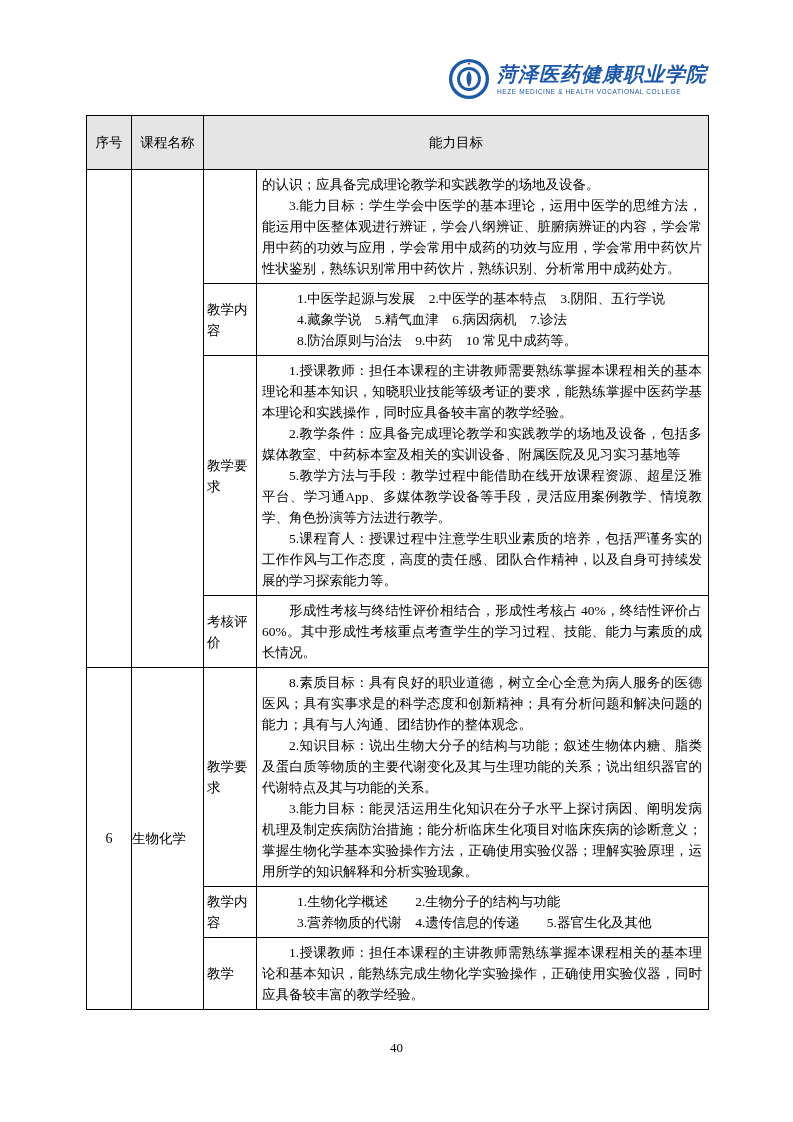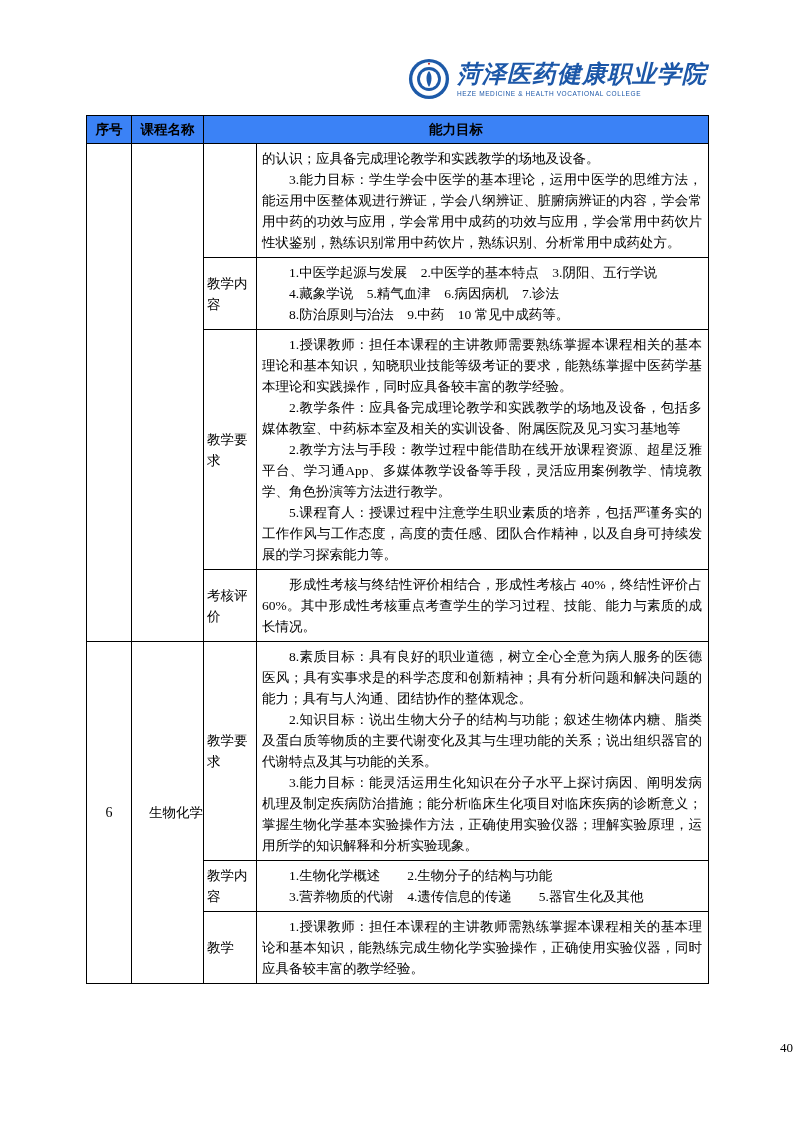--- a/index.html
+++ b/index.html
@@ -13,67 +13,67 @@
     color:#000;
     overflow:hidden;
   }
   
   .logo {
     position:absolute; top:58px; right:86px;
     display:flex; align-items:center; gap:7px;
   }
   .logo-text { display:flex; flex-direction:column; align-items:flex-start; }
   .logo-cn {
-    font-size:24px; font-weight:bold; color:#1c57a8;
+    font-size:20px; font-weight:bold; color:#1c57a8;
     letter-spacing:1px; line-height:1.15; font-style:italic;
     white-space:nowrap;
   }
   .logo-en {
     font-size:6.5px; color:#1c57a8; letter-spacing:0.6px;
     font-family:"Liberation Sans",sans-serif; white-space:nowrap;
     margin-top:2px;
   }
   
   table.course-table {
     position:absolute; top:115px; left:86px;
     width:622px; border-collapse:collapse;
     table-layout:fixed;
     font-size:13.5px; line-height:21px;
   }
   .course-table th, .course-table td {
     border:1px solid #000;
   }
   .course-table th {
-    background:#3b82f6;
-    font-weight:bold; text-align:center;
-    padding:3px 2px; font-size:13.5px;
+    background:#e5e5e5;
+    font-weight:normal; text-align:center;
+    padding:16px 2px; font-size:13.5px;
   }
   td.serial-cell {
     text-align:center; vertical-align:middle; font-size:14px;
   }
   td.course-cell {
-    text-align:right; vertical-align:middle;
+    text-align:left; vertical-align:middle;
   }
   td.label-cell {
     text-align:left; vertical-align:middle;
     padding:2px 3px;
   }
   td.content-cell {
     vertical-align:middle;
     padding:4px 6px 4px 5px;
     text-align:justify;
   }
   .content-cell p { margin:0; text-indent:2em; }
   .content-cell p.noindent { text-indent:0; }
-  .content-cell.list-cell { padding-left:32px; }
+  .content-cell.list-cell { padding-left:40px; }
   .content-cell.list-cell p { text-indent:0; white-space:pre-wrap; }
   
   .page-number {
     position:absolute; top:1040px; left:0; width:100%;
-    text-align:right; font-size:13px;
+    text-align:center; font-size:13px;
   }
 </style>
 </head>
 <body>
 
 <div class="page">
 
   <div class="logo">
     <svg width="42" height="42" viewBox="0 0 44 44">
       <circle cx="22" cy="22" r="21" fill="#1d5aa8"></circle>
@@ -120,21 +120,21 @@
           <p>1.中医学起源与发展　2.中医学的基本特点　3.阴阳、五行学说</p>
           <p>4.藏象学说　5.精气血津　6.病因病机　7.诊法</p>
           <p>8.防治原则与治法　9.中药　10 常见中成药等。</p>
         </td>
       </tr>
       <tr>
         <td class="label-cell">教学要求</td>
         <td class="content-cell">
           <p>1.授课教师：担任本课程的主讲教师需要熟练掌握本课程相关的基本理论和基本知识，知晓职业技能等级考证的要求，能熟练掌握中医药学基本理论和实践操作，同时应具备较丰富的教学经验。</p>
           <p>2.教学条件：应具备完成理论教学和实践教学的场地及设备，包括多媒体教室、中药标本室及相关的实训设备、附属医院及见习实习基地等</p>
-          <p>2.教学方法与手段：教学过程中能借助在线开放课程资源、超星泛雅平台、学习通App、多媒体教学设备等手段，灵活应用案例教学、情境教学、角色扮演等方法进行教学。</p>
+          <p>5.教学方法与手段：教学过程中能借助在线开放课程资源、超星泛雅平台、学习通App、多媒体教学设备等手段，灵活应用案例教学、情境教学、角色扮演等方法进行教学。</p>
           <p>5.课程育人：授课过程中注意学生职业素质的培养，包括严谨务实的工作作风与工作态度，高度的责任感、团队合作精神，以及自身可持续发展的学习探索能力等。</p>
         </td>
       </tr>
       <tr>
         <td class="label-cell">考核评价</td>
         <td class="content-cell">
           <p>形成性考核与终结性评价相结合，形成性考核占 40%，终结性评价占 60%。其中形成性考核重点考查学生的学习过程、技能、能力与素质的成长情况。</p>
         </td>
       </tr>
 

